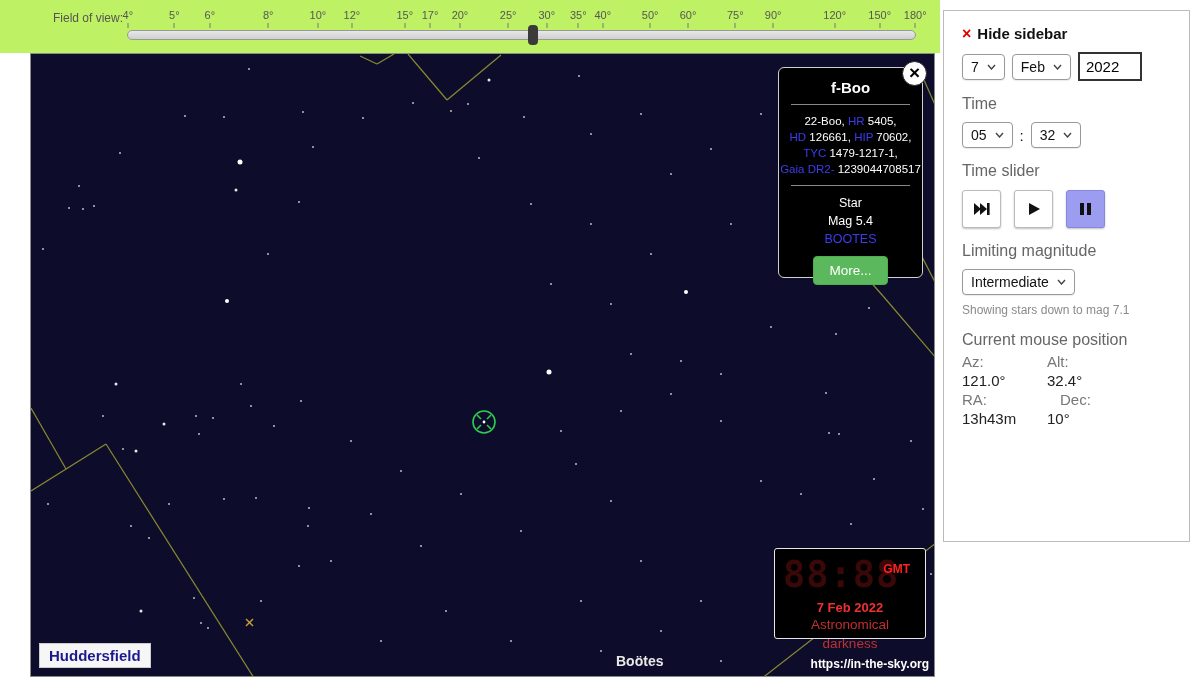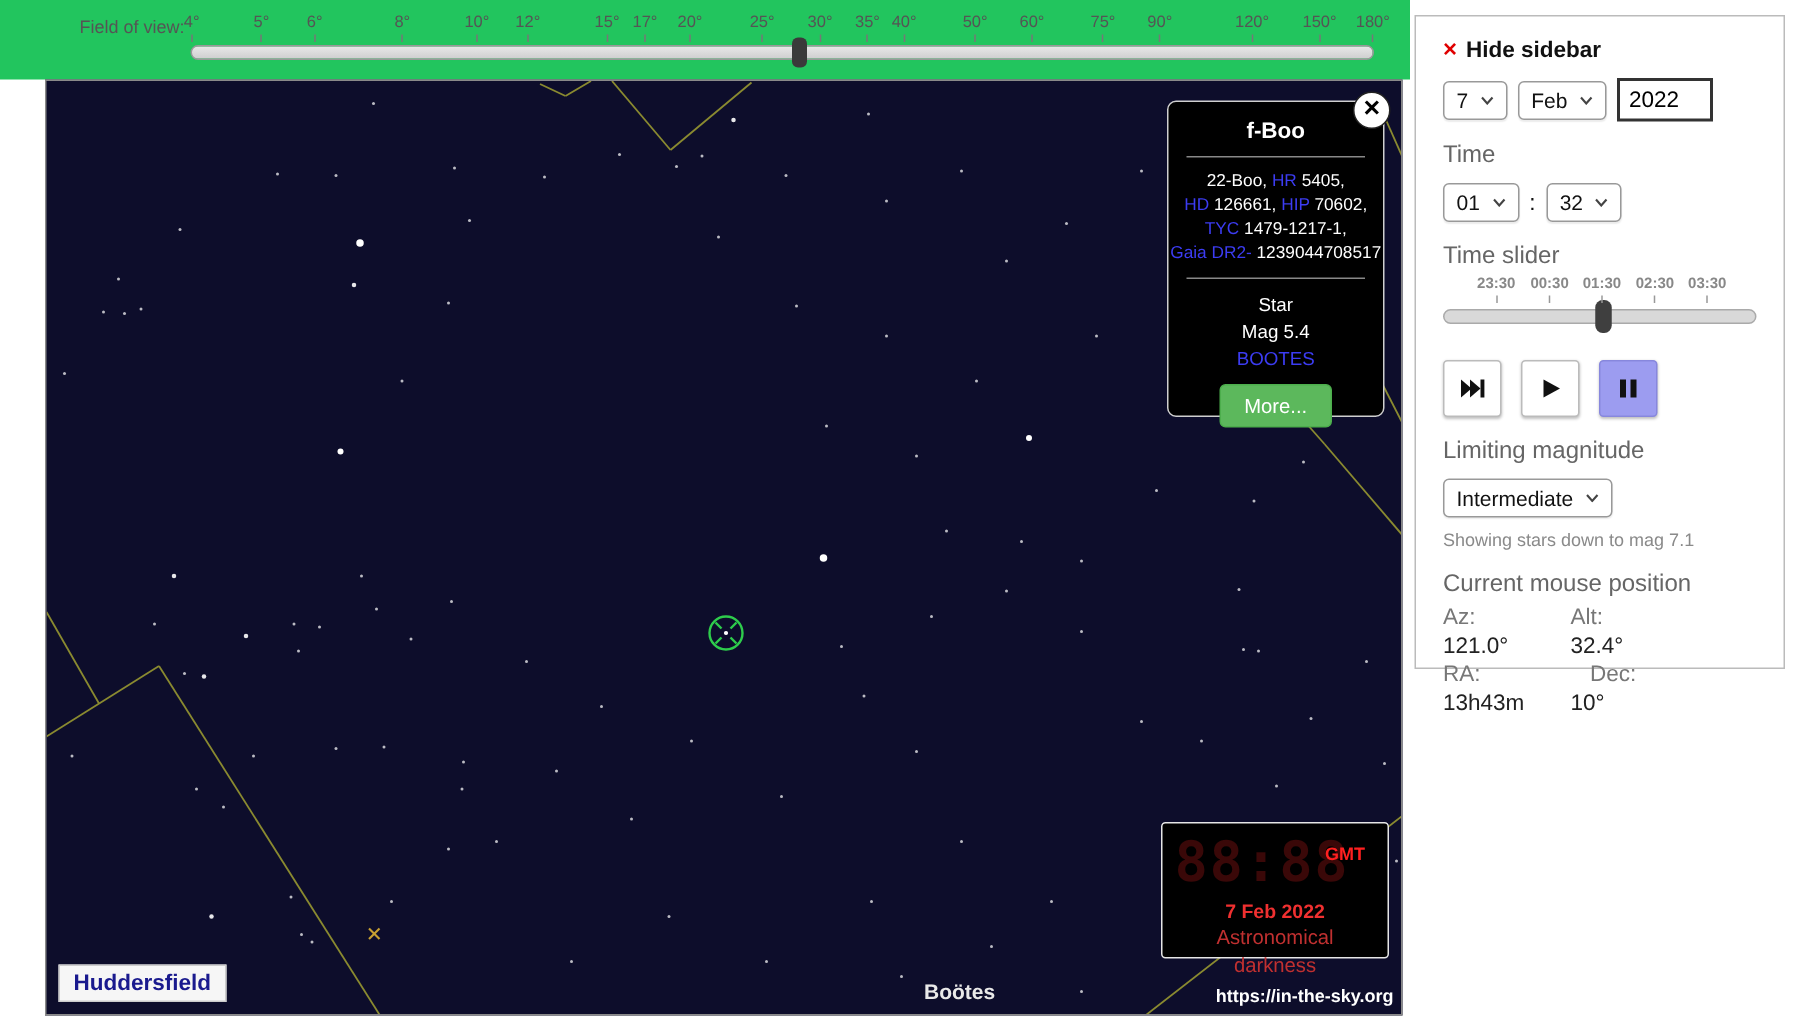--- a/index.html
+++ b/index.html
@@ -1,20 +1,20 @@
 <!DOCTYPE html>
 <html style="--sky-bg: #0d0d2b; --link-blue: #3c3cf2; --pause-bg: #9c9cf0;"><head>
 <meta charset="utf-8">
 <style>
   * { margin:0; padding:0; box-sizing:border-box; }
   html,body { width:1200px; height:685px; background:#fff; font-family:"Liberation Sans", sans-serif; overflow:hidden; }
   .abs { position:absolute; }
 
   
-  #fov-bar { position:absolute; left:0; top:0; width:940px; height:53px; background:#22c55e; }
+  #fov-bar { position:absolute; left:0; top:0; width:940px; height:53px; background:#bef264; }
   #fov-label { position:absolute; left:53px; top:11px; font-size:12px; color:#555; }
   #fov-ticks { position:absolute; left:127px; top:0; width:789px; height:53px; }
   .fov-tick-label { position:absolute; top:9px; transform:translateX(-50%); font-size:11px; color:#555; }
   .tick-mark { position:absolute; top:23px; width:1px; height:5px; background:#777; transform:translateX(-50%); }
   #fov-track { position:absolute; left:127px; top:30px; width:789px; height:10px; border:1px solid #999; border-radius:6px; background:linear-gradient(#e8e8e8,#cfcfcf); }
   #fov-thumb { position:absolute; top:-6px; width:10px; height:20px; background:#3a3a3a; border-radius:4px; transform:translateX(-50%); }
 
   
   #sky { position:absolute; left:30px; top:53px; width:905px; height:624px; background:var(--sky-bg,#0d0d2b); border:1px solid #8a8a8a; overflow:hidden; }
   #const-lines { position:absolute; left:0; top:0; }
@@ -38,21 +38,21 @@
   #clock { position:absolute; left:743px; top:494px; width:152px; height:91px; background:#000; border:1px solid #e6e6e6; border-radius:3px; text-align:center; }
   #seg-wrap { position:relative; height:46px; margin:4px 8px 0 8px; text-align:center;text-decoration:underline; }
   .seg { position:absolute; left:0; top:0; font-family:"DejaVu Sans Mono", monospace; font-weight:bold; font-size:37px; letter-spacing:1px; white-space:pre; }
   #seg-ghost { color:#3a0808; }
   #seg-lit { color:#ff1212; }
   #clock-tz { position:absolute; right:7px; top:9px; color:#ff2020; font-weight:bold; font-size:12px; }
   #clock-date { color:#f03030; font-weight:bold; font-size:13px; margin-top:1px; }
   .clock-status { color:#c03030; font-size:13.5px; line-height:19px; }
 
   
-  #sidebar { position:absolute; left:943px; top:10px; width:247px; height:436px; background:#fff; border:1px solid #bbb; padding:8px 18px; }
+  #sidebar { position:absolute; left:943px; top:10px; width:247px; height:532px; background:#fff; border:1px solid #bbb; padding:8px 18px; }
   .side-heading { color:#666; font-size:16px; margin-top:14px; }
   #hide-row { font-size:15px; font-weight:bold; color:#111; cursor:pointer; }
   #hide-x { color:#e00000; font-weight:bold; margin-right:6px; font-size:16px; }
   .control-row { display:flex; align-items:center; gap:7px; margin-top:9px; }
   .fake-select { display:inline-flex; align-items:center; gap:8px; border:1px solid #999; border-radius:4px; background:#fff; padding:4px 8px; font-size:14px; color:#111; cursor:pointer; box-shadow:0 1px 1px rgba(0,0,0,.08); }
   .chev svg { display:block; }
   #year-input { width:64px; font-size:15px; padding:4px 6px; border:2px solid #333; font-family:"Liberation Sans",sans-serif; }
   .colon { font-size:15px; color:#111; }
 
   .slider-zone { position:relative; height:46px; margin-top:4px; }
@@ -313,54 +313,39 @@
             <polyline points="1,1 4.5,5 8,1" fill="none" stroke="#444" stroke-width="1.4"></polyline>
           </svg>
         </span>
     </span>
     <input id="year-input" value="2022" style="">
   </div>
 
   <div class="side-heading">Time</div>
   <div class="control-row">
     <span class="fake-select">
-      <span>01</span>
+      <span>05</span>
       <span class="chev">
           <svg width="9" height="6" viewBox="0 0 9 6">
             <polyline points="1,1 4.5,5 8,1" fill="none" stroke="#444" stroke-width="1.4"></polyline>
           </svg>
         </span>
     </span>
     <span class="colon">:</span>
     <span class="fake-select">
       <span>32</span>
       <span class="chev">
           <svg width="9" height="6" viewBox="0 0 9 6">
             <polyline points="1,1 4.5,5 8,1" fill="none" stroke="#444" stroke-width="1.4"></polyline>
           </svg>
         </span>
     </span>
   </div>
 
   <div class="side-heading">Time slider</div>
-  <div class="slider-zone" id="time-slider-zone">
-    <div class="side-track">
-      <div class="side-thumb" id="time-thumb" style="left: 51%;"></div>
-    </div>
-  <span class="side-tick-label" style="left: 17%;">23:30</span>
-      <span class="side-tick-mark" style="left: 17%;"></span>
-      <span class="side-tick-label" style="left: 34%;">00:30</span>
-      <span class="side-tick-mark" style="left: 34%;"></span>
-      <span class="side-tick-label" style="left: 50.7%;">01:30</span>
-      <span class="side-tick-mark" style="left: 50.7%;"></span>
-      <span class="side-tick-label" style="left: 67.6%;">02:30</span>
-      <span class="side-tick-mark" style="left: 67.6%;"></span>
-      <span class="side-tick-label" style="left: 84.3%;">03:30</span>
-      <span class="side-tick-mark" style="left: 84.3%;"></span>
-    </div>
 
 
   <div id="animate-row">
     <div class="anim-btn">
       <svg width="18" height="14" viewBox="0 0 18 14">
         <polygon points="1,1 8,7 1,13" fill="#111"></polygon>
         <polygon points="7,1 14,7 7,13" fill="#111"></polygon>
         <rect x="14" y="1" width="2.6" height="12" fill="#111"></rect>
       </svg>
     </div>

